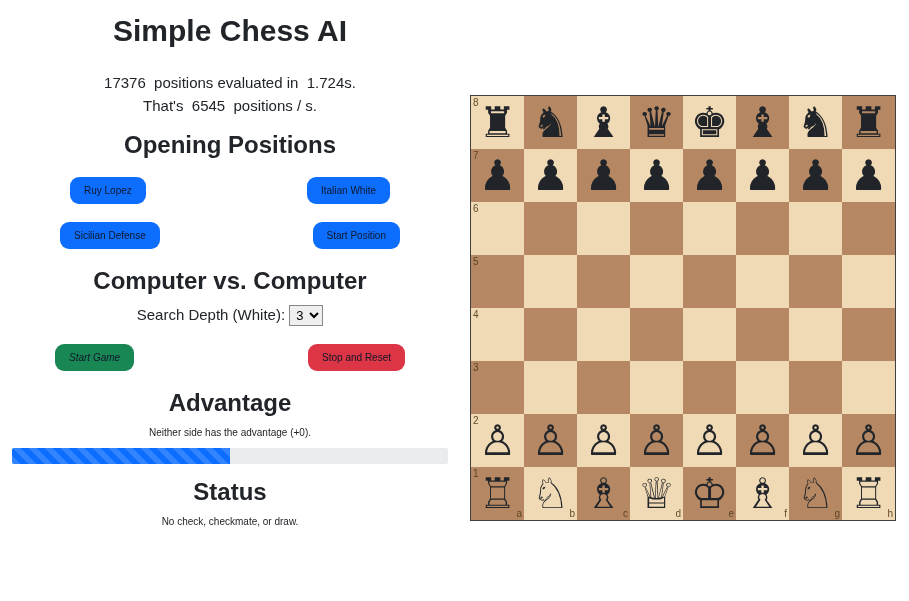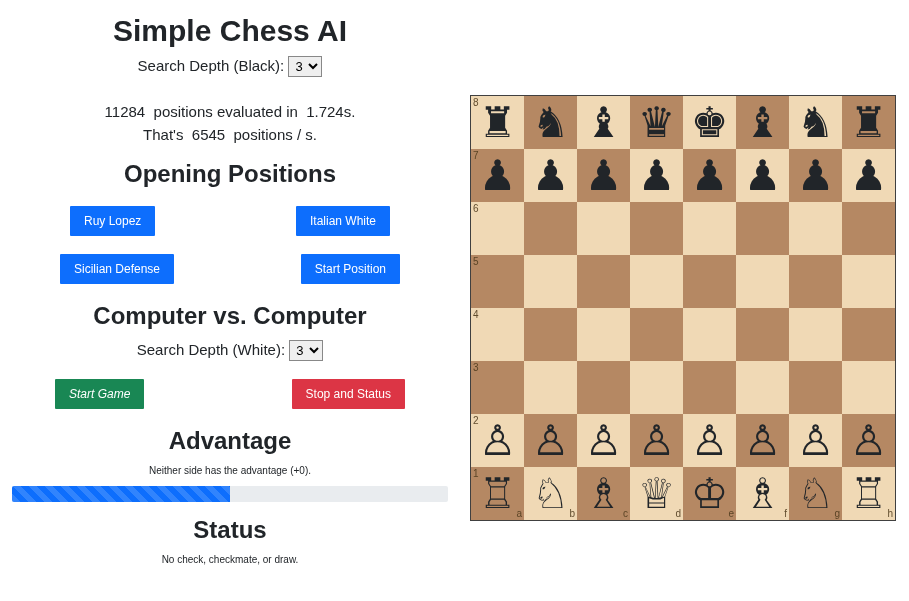--- a/index.html
+++ b/index.html
@@ -54,23 +54,23 @@
     margin: 18px 0;
   }
   .btn-row-wide {
     padding: 0 50px;
   }
   .btn-row-cc {
     padding: 0 45px;
   }
   button {
     border: none;
-    border-radius: 1px;
-    color: #ffffff;
-    font-size: 12px;
+    border-radius: 9px;
+    color: #0f172a;
+    font-size: 10px;
     padding: 8px 14px;
     cursor: pointer;
     font-family: inherit;
   }
   .btn-primary { background: #0d6efd; }
   .btn-success { background: #198754; font-style: italic; }
   .btn-danger  { background: #dc3545; }
   .progress {
     height: 16px;
     background: #e9ecef;
@@ -124,30 +124,24 @@
   .coord-rank { top: 1px; left: 2px; }
   .coord-file { bottom: 1px; right: 2px; }
 </style>
 </head>
 <body>
 
 <div class="container">
   <div class="left-column">
     <h1>Simple Chess AI</h1>
 
-    <div class="label-line">
-      <span>Search Depth (Black):</span>
-      <select>
-        <option>3</option>
-      </select>
-    </div>
 
     <div class="stats">
       <div>
-        <span>11284</span>&nbsp;
+        <span>17376</span>&nbsp;
         <span>positions evaluated in</span>&nbsp;
         <span>1.724s.</span>
       </div>
       <div>
         <span>That's</span>&nbsp;
         <span>6545</span>&nbsp;
         <span>positions / s.</span>
       </div>
     </div>
 
@@ -163,21 +157,21 @@
 
     <h2>Computer vs. Computer</h2>
     <div class="label-line">
       <span>Search Depth (White):</span>
       <select>
         <option>3</option>
       </select>
     </div>
     <div class="btn-row btn-row-cc">
       <button class="btn-success">Start Game</button>
-      <button class="btn-danger">Stop and Status</button>
+      <button class="btn-danger">Stop and Reset</button>
     </div>
 
     <h2>Advantage</h2>
     <p class="small">Neither side has the advantage (+0).</p>
     <div class="progress">
       <div class="progress-bar" id="adv-bar" style="width: 50%;"></div>
     </div>
 
     <h2>Status</h2>
     <p class="small">No check, checkmate, or draw.</p>

